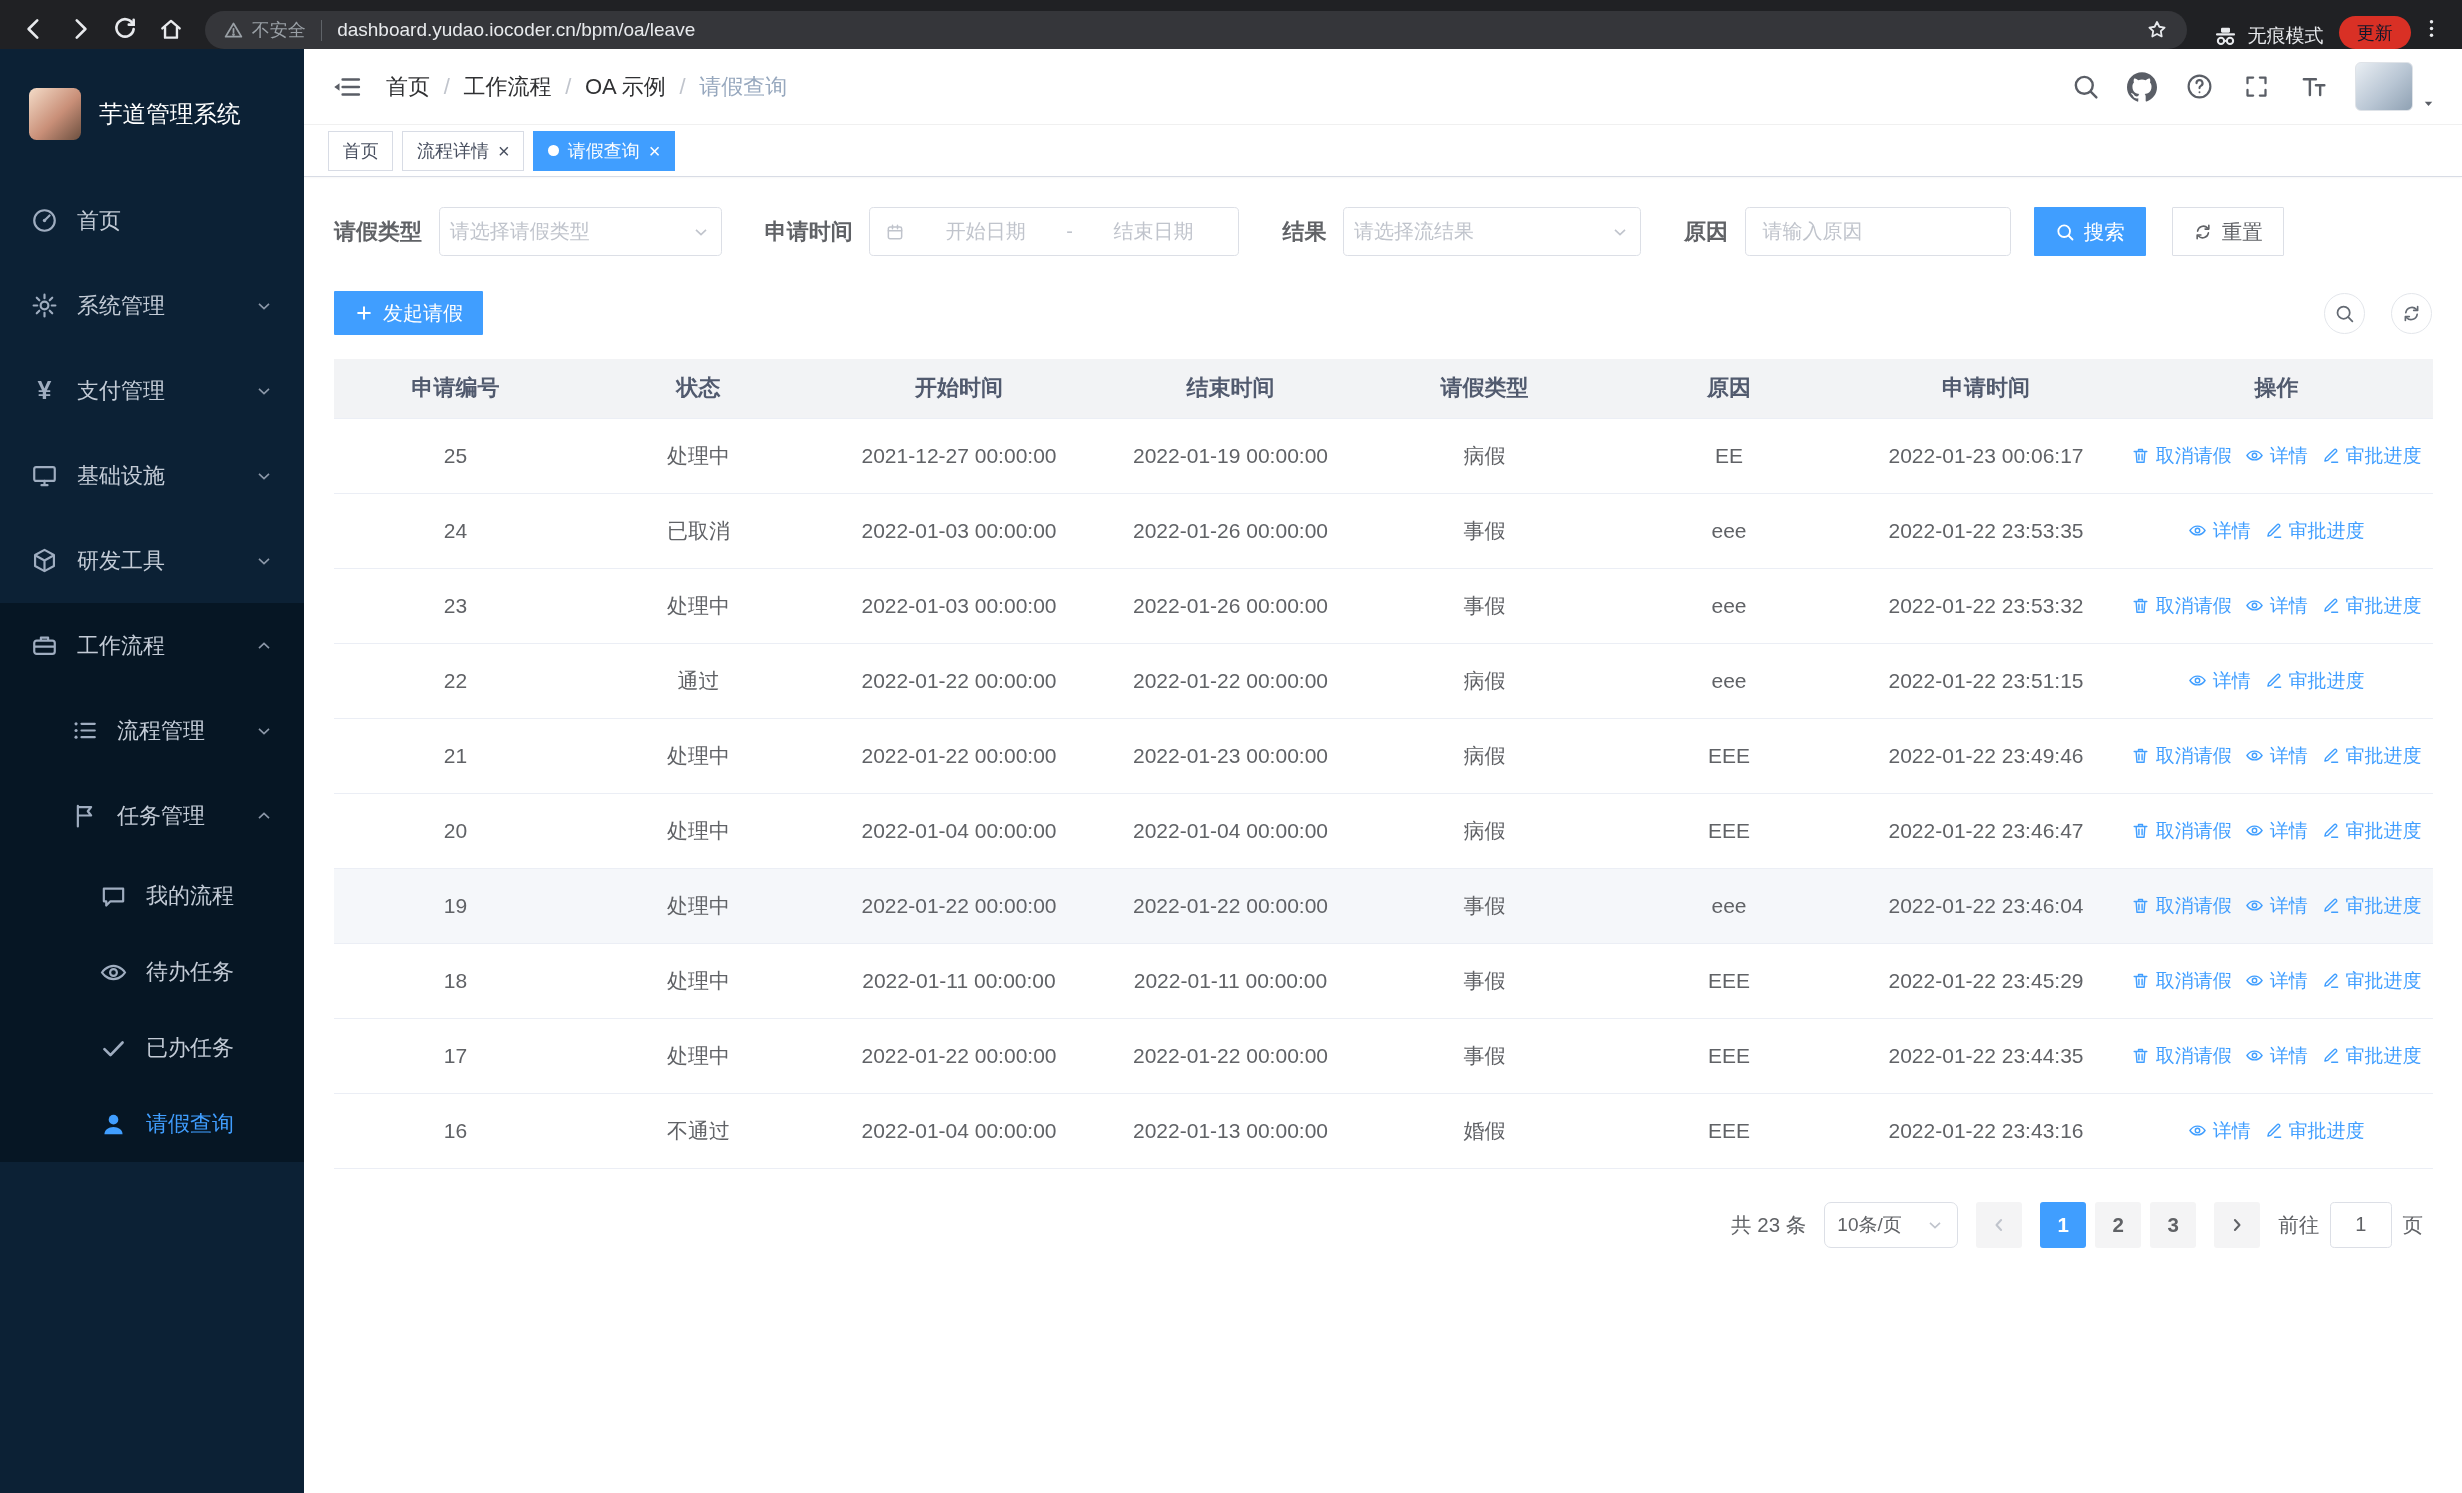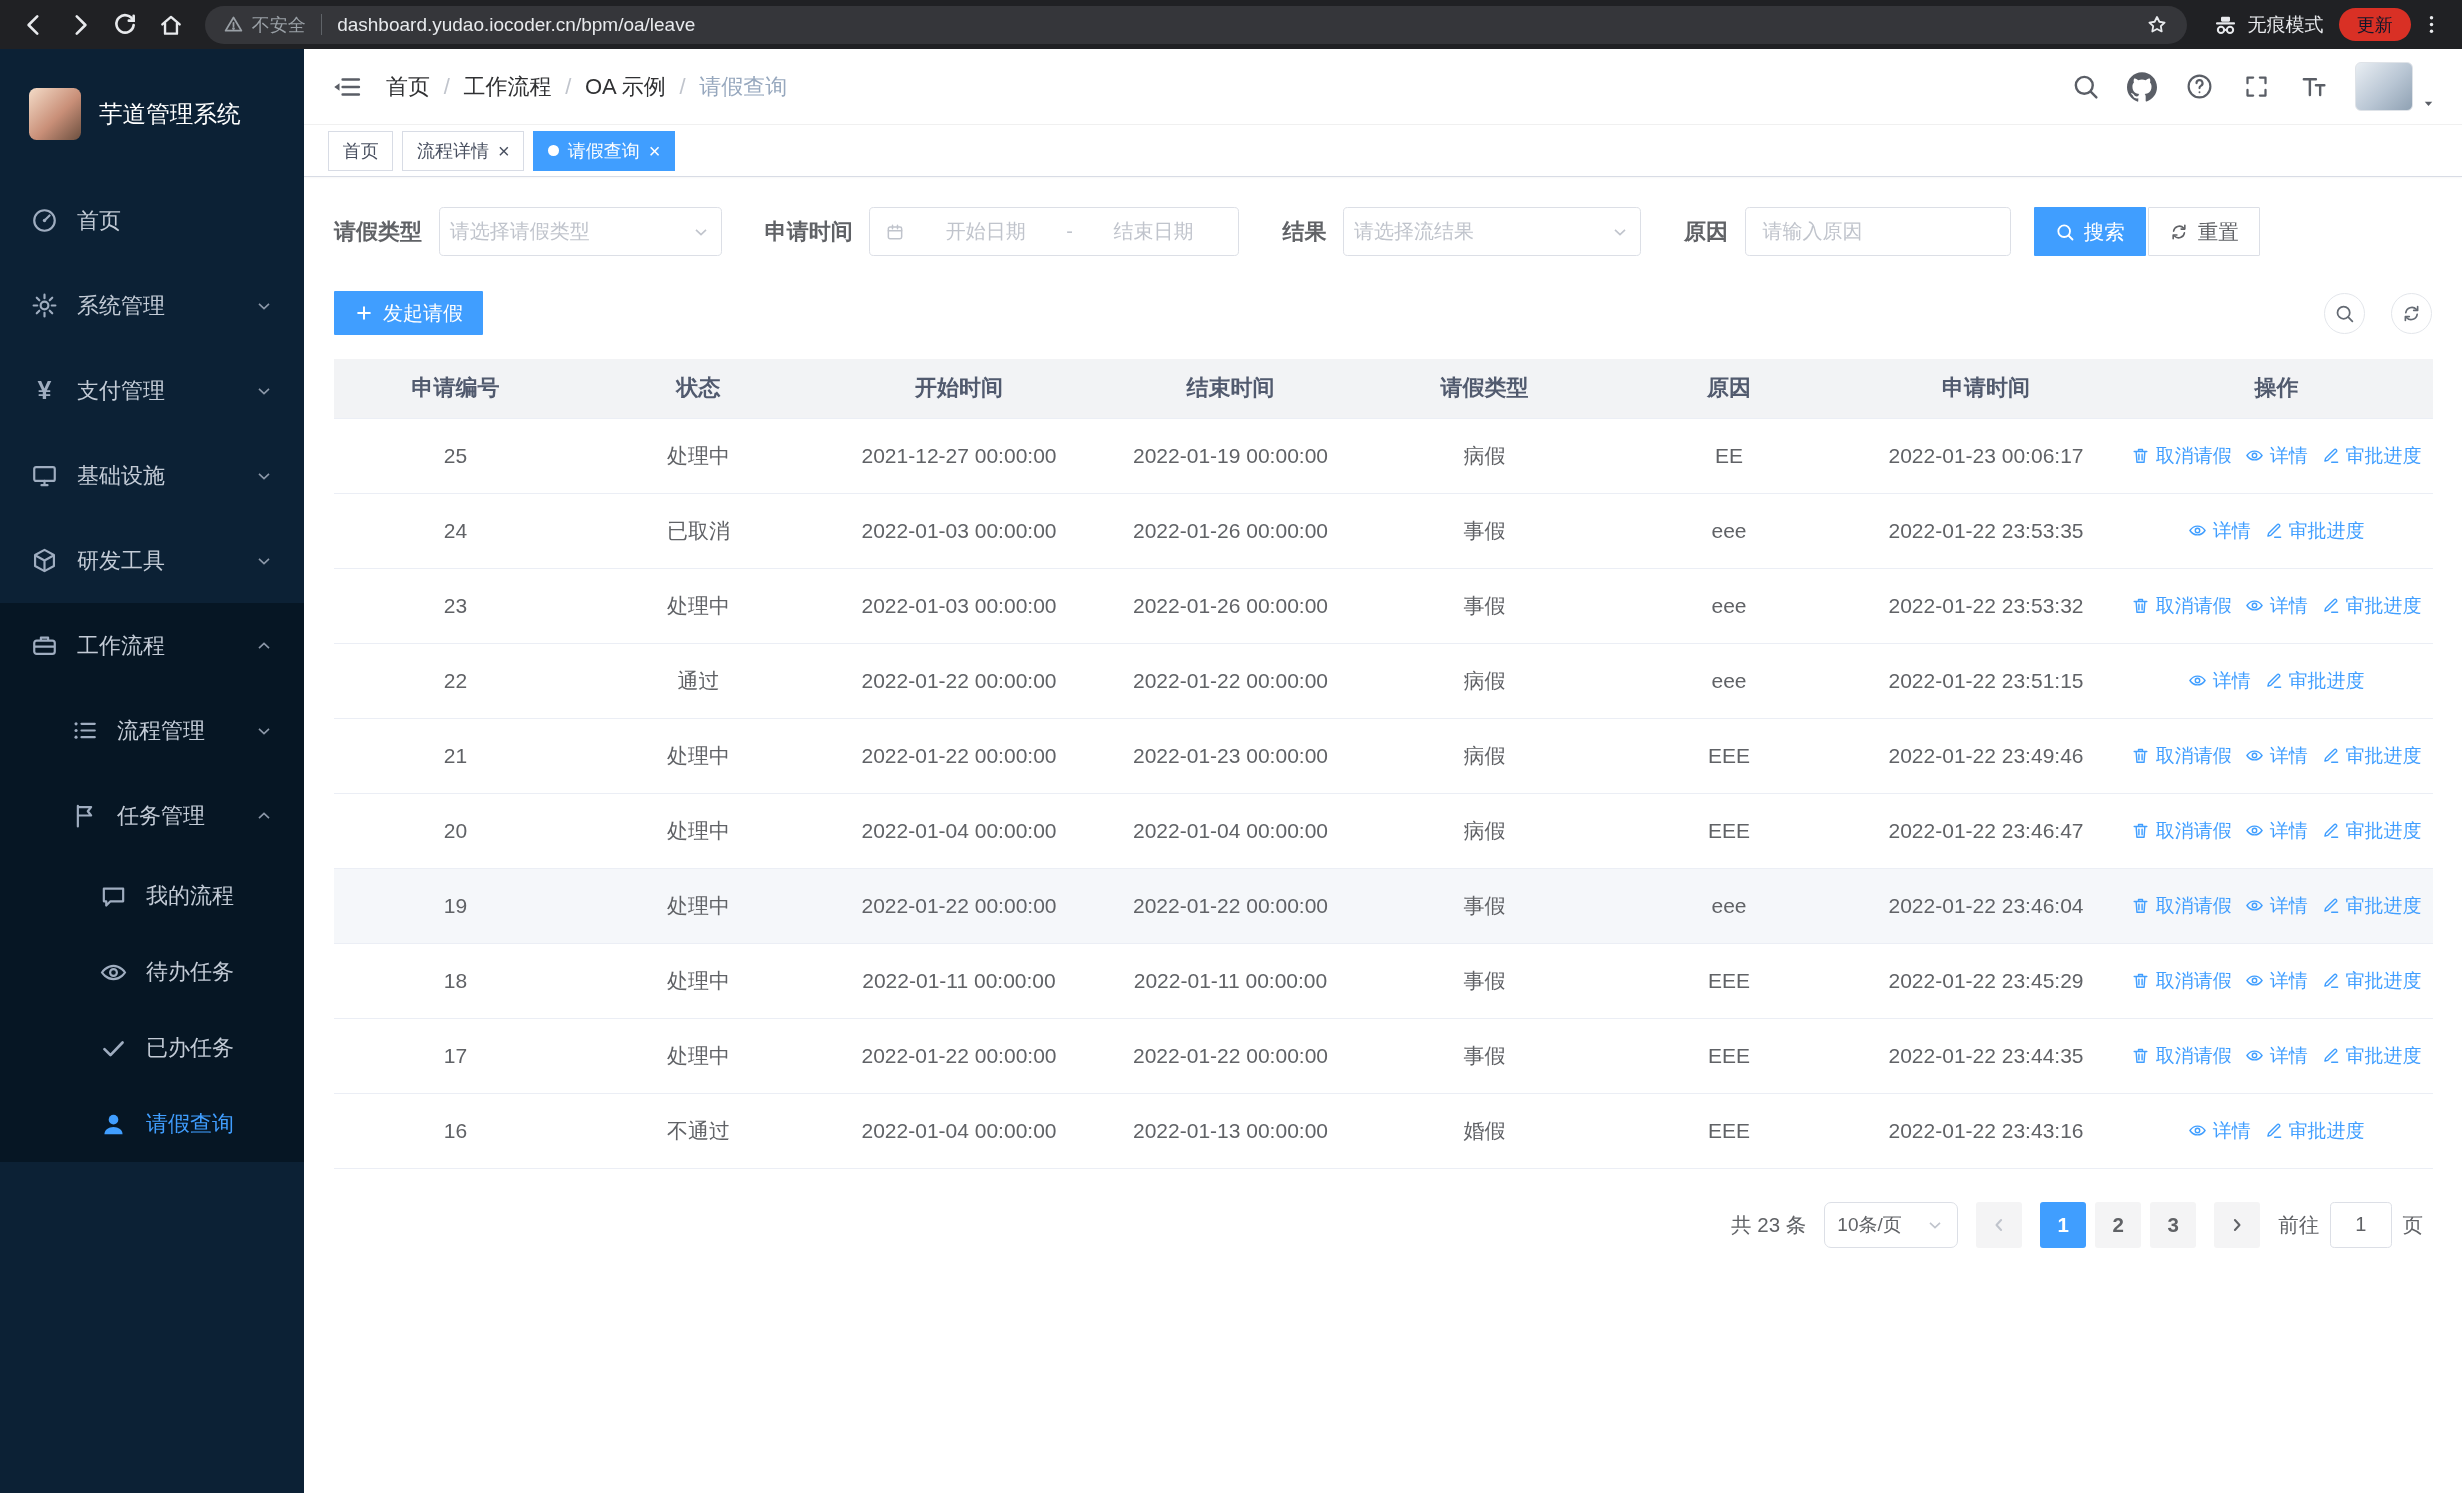--- a/index.html
+++ b/index.html
@@ -2,21 +2,21 @@
 <html style="font-size:12px"><head>
 <meta charset="utf-8">
 <style>
   *{margin:0;padding:0;box-sizing:border-box}
   html,body{width:2462px;height:1494px;overflow:hidden}
   body{font-family:"Liberation Sans","DejaVu Sans",sans-serif;background:#fff}
   svg{display:block}
   .icon{display:inline-flex;align-items:center;justify-content:center;flex-shrink:0}
 
   
-  .chrome-bar{height:49px;background:#202124;display:flex;align-items:center;padding:0 13.7px;gap:4.6px}
+  .chrome-bar{height:49px;background:#202124;display:flex;align-items:flex-end;padding:0 13.7px;gap:4.6px}
   .nav-btn{width:41px;height:41px;border-radius:50%;display:flex;align-items:center;justify-content:center;color:#e8eaed;background:transparent;border:none;cursor:pointer}
   .addr-bar{flex:1;height:38px;background:#35363a;border-radius:19px;display:flex;align-items:center;padding:0 18px;margin:0 9px;cursor:text}
   .addr-sec{display:flex;align-items:center;gap:7.6px;color:#9aa0a6;font-size:18px;white-space:nowrap}
   .addr-div{width:1.5px;height:21px;background:#5f6368;margin:0 15px}
   .addr-url{font-size:19px;color:#e8eaed;flex:1;white-space:nowrap;overflow:hidden}
   .incog{display:flex;align-items:center;gap:9px;color:#e8eaed;font-size:19px;margin:0 10.6px;white-space:nowrap}
   .update-chip{height:33px;padding:12px 18px;border-radius:16.7px;background:#d93025;color:#0f172a;font-size:18px;display:flex;align-items:center;border:none;cursor:pointer;white-space:nowrap}
 
   
   .app{display:flex;height:1445px}
@@ -66,21 +66,21 @@
   .fselect{width:283px;height:49px;border:0.8px solid #dcdfe6;border-radius:4.6px;display:flex;align-items:center;justify-content:space-between;padding:0 10px;font-size:20px;color:#c0c4cc;background:#fff;cursor:pointer}
   .fselect.result{width:298px}
   .fdate{width:370px;height:49px;border:0.8px solid #dcdfe6;border-radius:4.6px;display:flex;align-items:center;padding:0 15px;font-size:20px;color:#c0c4cc;background:#fff;cursor:pointer;gap:10.6px}
   .fdate .ph{flex:1;text-align:center}
   .finput{width:266px;height:49px;border:0.8px solid #dcdfe6;border-radius:4.6px;padding:0 16.7px;font-size:20px;color:#606266;outline:none}
   .finput::placeholder{color:#c0c4cc}
   .chev-icon{width:20px;height:20px;color:#c0c4cc}
   .btn{display:inline-flex;align-items:center;gap:9px;border-radius:1px;cursor:pointer;white-space:nowrap}
   .btn-primary{height:49px;background:#409eff;color:#fff;border:none;font-size:20.5px;padding:0 21px}
   .btn-plain{height:49px;background:#fff;color:#606266;border:0.8px solid #dcdfe6;font-size:20.5px;padding:0 20px}
-  .btn-gap{margin-left:2px}
+  .btn-gap{margin-left:26px}
 
   .toolbar-row{display:flex;align-items:center;justify-content:space-between;margin-top:35px}
   .btn-create{height:44px;background:#409eff;color:#fff;border:none;font-size:20px;padding:0 20px}
   .tb-icons{display:flex;align-items:center;gap:26px}
   .circle-btn{width:41px;height:41px;border-radius:50%;border:0.8px solid #e3e6eb;background:#fff;color:#646a73;display:flex;align-items:center;justify-content:center;cursor:pointer}
 
   table.data{width:100%;border-collapse:collapse;table-layout:fixed;margin-top:24px}
   .data th{height:59px;background:#f2f3f5;color:#515a6e;font-size:22px;font-weight:600;border-bottom:0.8px solid #ebeef5;text-align:center;white-space:nowrap}
   .data th:nth-child(1){width:243px}.data th:nth-child(2){width:243px}.data th:nth-child(3){width:278px}
   .data th:nth-child(4){width:265px}.data th:nth-child(5){width:243px}.data th:nth-child(6){width:246px}

